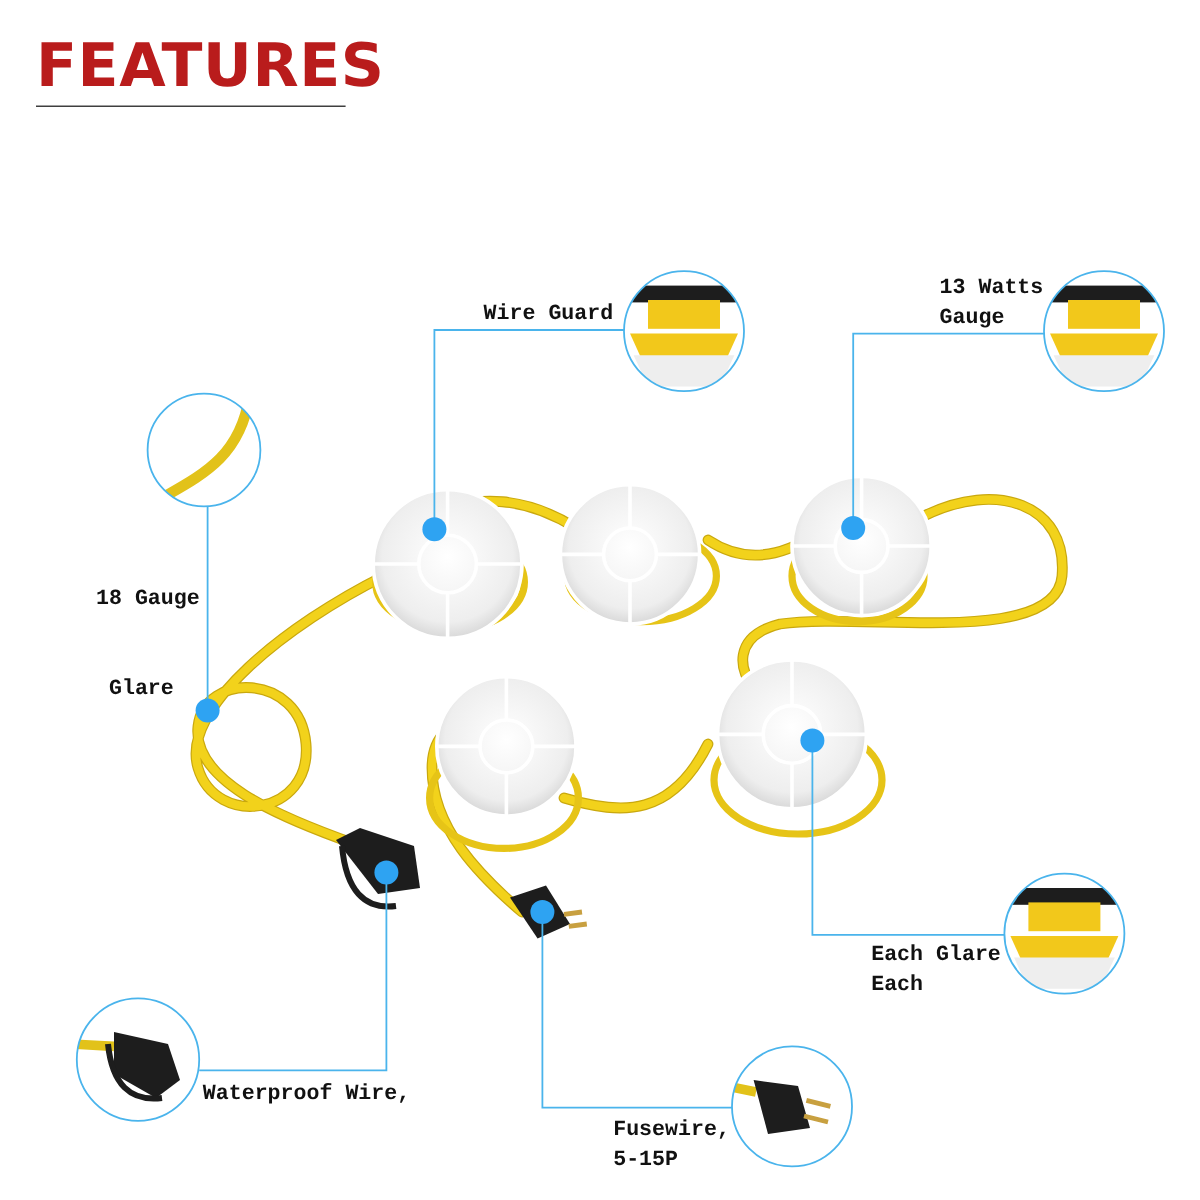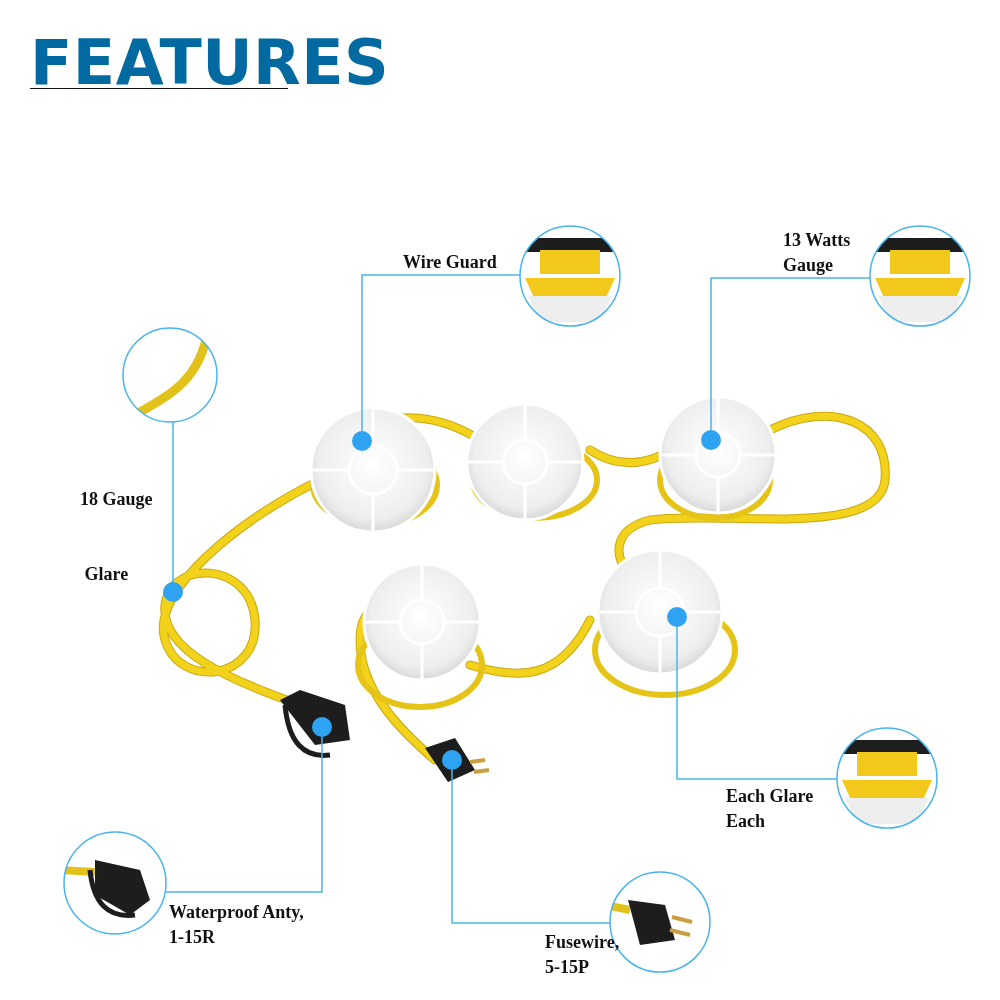--- a/index.html
+++ b/index.html
@@ -1,19 +1,19 @@
 <!DOCTYPE html>
 <html><head>
 <meta charset="utf-8">
 <style>
   html, body { margin: 0; padding: 0; background: #ffffff; }
   body { width: 1000px; height: 1000px; position: relative; overflow: hidden; font-family: "Liberation Sans", sans-serif; }
-  .title { position: absolute; left: 30px; top: 26px; font-size: 62px; font-weight: bold; color: #0369a1; letter-spacing: 0.5px; font-family: "DejaVu Sans", sans-serif; }
+  .title { position: absolute; left: 30px; top: 26px; font-size: 50px; font-weight: bold; color: #b91c1c; letter-spacing: 0.5px; font-family: "DejaVu Sans", sans-serif; }
   .title-rule { position: absolute; left: 30px; top: 88px; width: 258px; height: 1px; background: #111; }
-  .label { position: absolute; font-weight: bold; font-size: 18px; color: #111; line-height: 25px; font-family: Liberation Serif, serif; }
+  .label { position: absolute; font-weight: bold; font-size: 18px; color: #111; line-height: 25px; font-family: Liberation Mono, monospace; }
   svg.diagram { position: absolute; left: 0; top: 0; }
 </style>
 </head>
 <body>
 
 <div class="title">FEATURES</div>
 <div class="title-rule"></div>
 
 <svg class="diagram" width="1000" height="1000" viewBox="0 0 1000 1000">
   <defs>
@@ -175,19 +175,18 @@
 </div>
 <div class="label" style="left:80px; top:437px; white-space:pre;">
   <div>18 Gauge</div>
   <div> Glare</div>
 </div>
 <div class="label" style="left:726px; top:784px;">
   <div>Each Glare</div>
   <div>Each</div>
 </div>
 <div class="label" style="left:169px; top:900px;">
-  <div>Waterproof Anty,</div>
-  <div>1-15R</div>
+  <div>Waterproof Wire,</div>
 </div>
-<div class="label" style="left:511px; top:930px;margin-left:34px;">
+<div class="label" style="left:511px; top:930px;">
   <div>Fusewire,</div>
   <div>5-15P</div>
 </div>
 
 </body></html>

